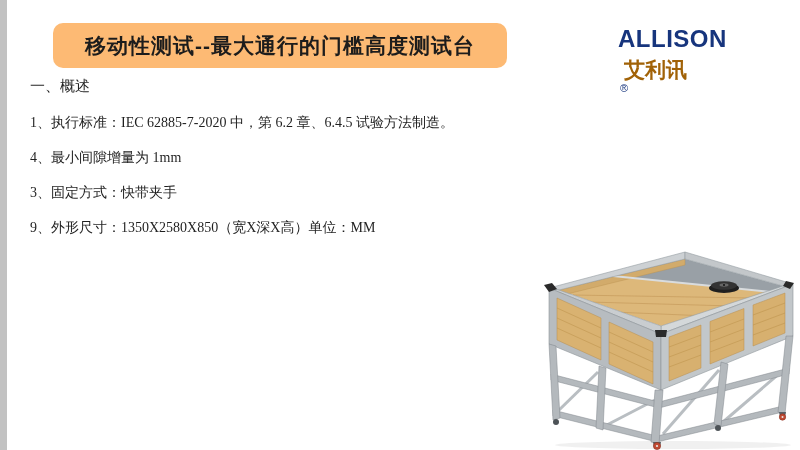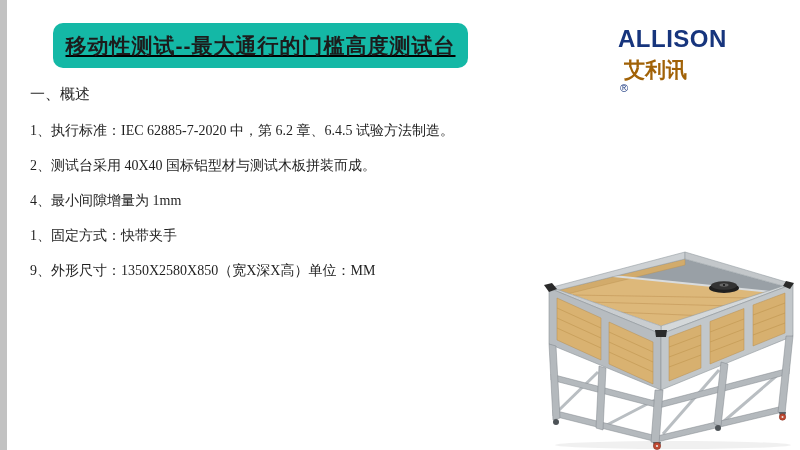--- a/index.html
+++ b/index.html
@@ -2,36 +2,36 @@
 <html><head>
 <meta charset="utf-8">
 <style>
   html,body{margin:0;padding:0;}
   body{width:800px;height:450px;background:#ffffff;font-family:"Liberation Sans",sans-serif;overflow:hidden;}
   .slide{position:relative;width:800px;height:450px;background:#ffffff;}
 
   .edge-left{position:absolute;left:0;top:0;width:7px;height:450px;background:#c2c2c2;}
 
   .title-banner{
-    position:absolute;left:53px;top:23px;width:415px;height:45px;
-    background:#14b8a6;border-radius:10px;
-    display:flex;align-items:center;justify-content:center;text-decoration:underline;
+    position:absolute;left:53px;top:23px;width:454px;height:45px;
+    background:#fdba74;border-radius:10px;
+    display:flex;align-items:center;justify-content:center;
   }
   .title-banner .title-text{
     font-size:21px;font-weight:bold;color:#1c1c1c;letter-spacing:1px;
     font-family:"Liberation Sans",sans-serif;white-space:nowrap;
   }
 
   .brand{position:absolute;left:618px;top:24px;height:34px;display:flex;align-items:flex-start;flex-direction:column;}
   .brand .latin{font-size:24px;font-weight:bold;color:#17357d;letter-spacing:.5px;line-height:30px;}
   .brand .cjk{font-size:21px;font-weight:bold;color:#a16207;margin-left:6px;line-height:32px;}
   .brand .reg{font-size:11px;color:#17357d;margin-left:2px;line-height:12px;position:relative;top:-4px;}
 
   .body-text{
-    position:absolute;left:30px;top:84px;width:640px;
+    position:absolute;left:30px;top:76px;width:640px;
     font-family:"Liberation Serif","DejaVu Serif",serif;
     color:#1f1f1f;
   }
   .overview-heading{font-size:15px;line-height:20px;margin:0 0 16px 0;white-space:nowrap;}
   .spec-item{font-size:14px;line-height:21px;margin:0 0 14px 0;white-space:nowrap;}
 
   .product-photo{position:absolute;left:543px;top:250px;width:257px;height:200px;}
 </style>
 </head>
 <body>
@@ -46,23 +46,22 @@
 
   <div class="brand">
     <span class="latin">ALLISON</span>
     <span class="cjk">艾利讯</span>
     <span class="reg">®</span>
   </div>
 
   <div class="body-text">
     <p class="overview-heading">一、概述</p>
     <p class="spec-item">1、执行标准：IEC 62885-7-2020 中，第 6.2 章、6.4.5 试验方法制造。</p>
-    <p class="spec-item">2、测试台采用 40X40 国标铝型材与测试木板拼装而成。</p>
     <p class="spec-item">4、最小间隙增量为 1mm</p>
-    <p class="spec-item">1、固定方式：快带夹手</p>
+    <p class="spec-item">3、固定方式：快带夹手</p>
     <p class="spec-item">9、外形尺寸：1350X2580X850（宽X深X高）单位：MM</p>
   </div>
 
   <div class="product-photo">
     <svg viewBox="0 0 257 200" width="257" height="200" xmlns="http://www.w3.org/2000/svg">
 
       <ellipse cx="130" cy="195" rx="118" ry="4" fill="#000000" opacity="0.06"></ellipse>
 
       <polygon points="70,26 142,9 240,36 228,42" fill="#99a0a6"></polygon>
       <polygon points="16,40 70,26 228,42 118,76" fill="#ddb87a"></polygon>

